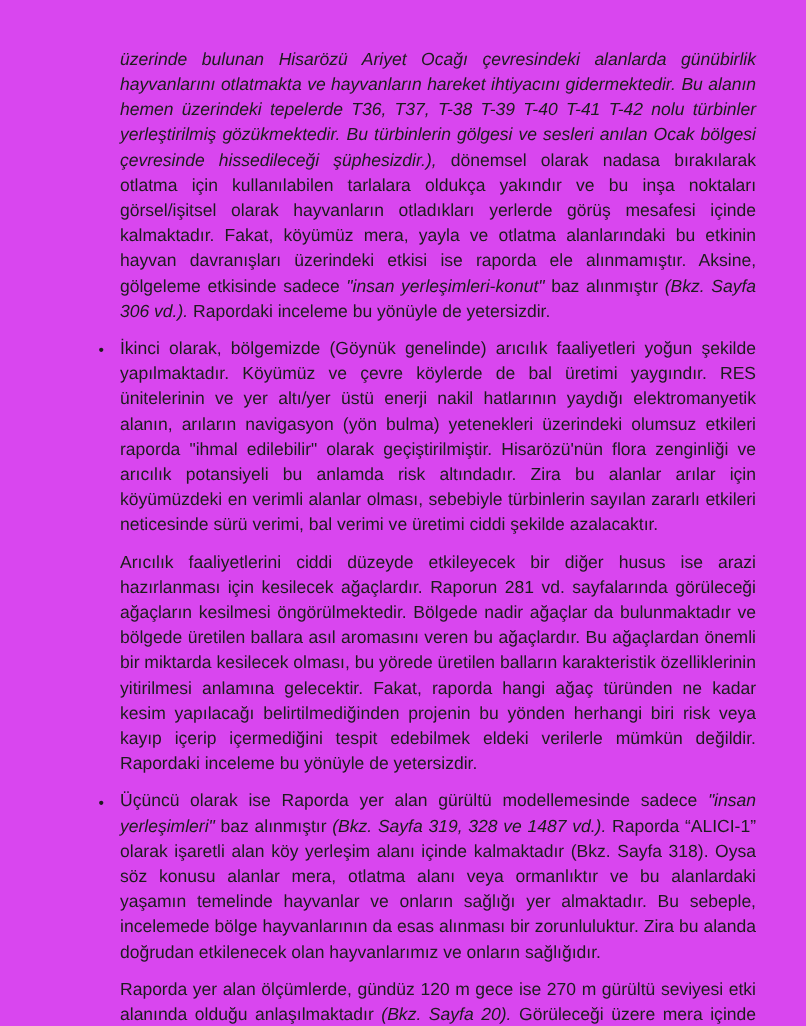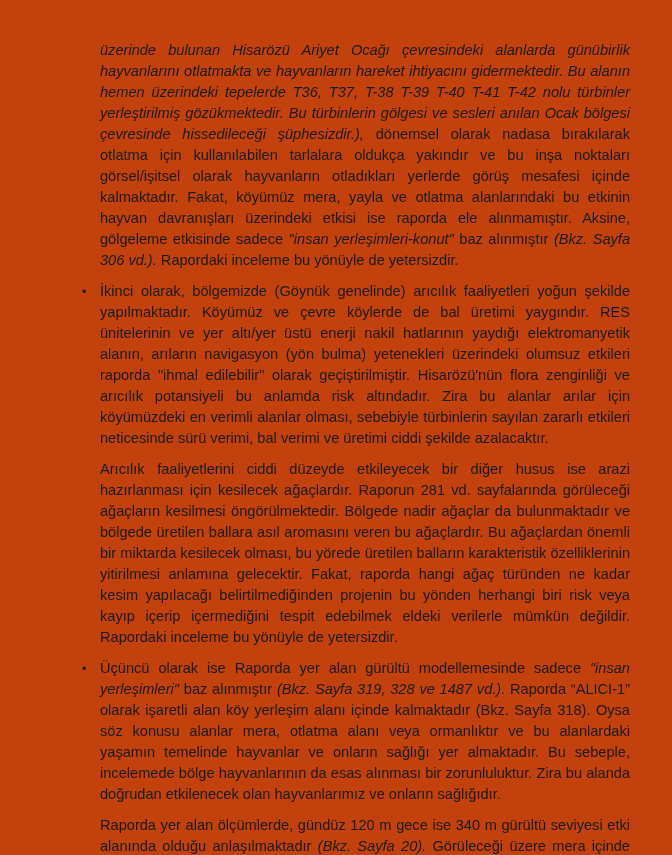--- a/index.html
+++ b/index.html
@@ -10,21 +10,21 @@
     width: 672px;
     height: 855px;
     background: #ffffff;
     overflow: hidden;
     font-family: "Liberation Sans", sans-serif;
   }
   .page {
     position: relative;
     width: 672px;
     height: 855px;
-    background: #c2410c;
+    background: #d946ef;
   }
   .doc-body {
     position: absolute;
     top: 40px;
     left: 100px;
     width: 530px;
     color: #1c1c1c;
     font-size: 14.6px;
     line-height: 21px;
     text-align: justify;
@@ -51,15 +51,15 @@
 </style>
 </head>
 <body>
 
 <div class="page">
   <div class="doc-body" style="color: rgb(28, 28, 28);">
       <div class="block paragraph"><span class="runs"><span class="it">üzerinde bulunan Hisarözü Ariyet Ocağı çevresindeki alanlarda günübirlik hayvanlarını otlatmakta ve hayvanların hareket ihtiyacını gidermektedir. Bu alanın hemen üzerindeki tepelerde T36, T37, T-38 T-39 T-40 T-41 T-42 nolu türbinler yerleştirilmiş gözükmektedir. Bu türbinlerin gölgesi ve sesleri anılan Ocak bölgesi çevresinde hissedileceği şüphesizdir.),</span><span> dönemsel olarak nadasa bırakılarak otlatma için kullanılabilen tarlalara oldukça yakındır ve bu inşa noktaları görsel/işitsel olarak hayvanların otladıkları yerlerde görüş mesafesi içinde kalmaktadır. Fakat, köyümüz mera, yayla ve otlatma alanlarındaki bu etkinin hayvan davranışları üzerindeki etkisi ise raporda ele alınmamıştır. Aksine, gölgeleme etkisinde sadece </span><span class="it">"insan yerleşimleri-konut"</span><span> baz alınmıştır </span><span class="it">(Bkz. Sayfa 306 vd.).</span><span> Rapordaki inceleme bu yönüyle de yetersizdir.</span></span></div>
       <div class="block bullet"><span class="bullet-marker">•</span><span class="runs"><span>İkinci olarak, bölgemizde (Göynük genelinde) arıcılık faaliyetleri yoğun şekilde yapılmaktadır. Köyümüz ve çevre köylerde de bal üretimi yaygındır. RES ünitelerinin ve yer altı/yer üstü enerji nakil hatlarının yaydığı elektromanyetik alanın, arıların navigasyon (yön bulma) yetenekleri üzerindeki olumsuz etkileri raporda "ihmal edilebilir" olarak geçiştirilmiştir. Hisarözü'nün flora zenginliği ve arıcılık potansiyeli bu anlamda risk altındadır. Zira bu alanlar arılar için köyümüzdeki en verimli alanlar olması, sebebiyle türbinlerin sayılan zararlı etkileri neticesinde sürü verimi, bal verimi ve üretimi ciddi şekilde azalacaktır.</span></span></div>
       <div class="block paragraph"><span class="runs"><span>Arıcılık faaliyetlerini ciddi düzeyde etkileyecek bir diğer husus ise arazi hazırlanması için kesilecek ağaçlardır. Raporun 281 vd. sayfalarında görüleceği ağaçların kesilmesi öngörülmektedir. Bölgede nadir ağaçlar da bulunmaktadır ve bölgede üretilen ballara asıl aromasını veren bu ağaçlardır. Bu ağaçlardan önemli bir miktarda kesilecek olması, bu yörede üretilen balların karakteristik özelliklerinin yitirilmesi anlamına gelecektir. Fakat, raporda hangi ağaç türünden ne kadar kesim yapılacağı belirtilmediğinden projenin bu yönden herhangi biri risk veya kayıp içerip içermediğini tespit edebilmek eldeki verilerle mümkün değildir. Rapordaki inceleme bu yönüyle de yetersizdir.</span></span></div>
       <div class="block bullet"><span class="bullet-marker">•</span><span class="runs"><span>Üçüncü olarak ise Raporda yer alan gürültü modellemesinde sadece </span><span class="it">"insan yerleşimleri"</span><span> baz alınmıştır </span><span class="it">(Bkz. Sayfa 319, 328 ve 1487 vd.).</span><span> Raporda “ALICI-1” olarak işaretli alan köy yerleşim alanı içinde kalmaktadır (Bkz. Sayfa 318). Oysa söz konusu alanlar mera, otlatma alanı veya ormanlıktır ve bu alanlardaki yaşamın temelinde hayvanlar ve onların sağlığı yer almaktadır. Bu sebeple, incelemede bölge hayvanlarının da esas alınması bir zorunluluktur. Zira bu alanda doğrudan etkilenecek olan hayvanlarımız ve onların sağlığıdır.</span></span></div>
-      <div class="block paragraph"><span class="runs"><span>Raporda yer alan ölçümlerde, gündüz 120 m gece ise 340 m gürültü seviyesi etki alanında olduğu anlaşılmaktadır </span><span class="it">(Bkz. Sayfa 20).</span><span> Görüleceği üzere mera içinde kalan türbinlerin en az 120 metre çapında gürültüden rahatsız olacakları açıktır.</span></span></div>
+      <div class="block paragraph"><span class="runs"><span>Raporda yer alan ölçümlerde, gündüz 120 m gece ise 270 m gürültü seviyesi etki alanında olduğu anlaşılmaktadır </span><span class="it">(Bkz. Sayfa 20).</span><span> Görüleceği üzere mera içinde kalan türbinlerin en az 120 metre çapında gürültüden rahatsız olacakları açıktır.</span></span></div>
     </div>
 </div>
 
 </body></html>

